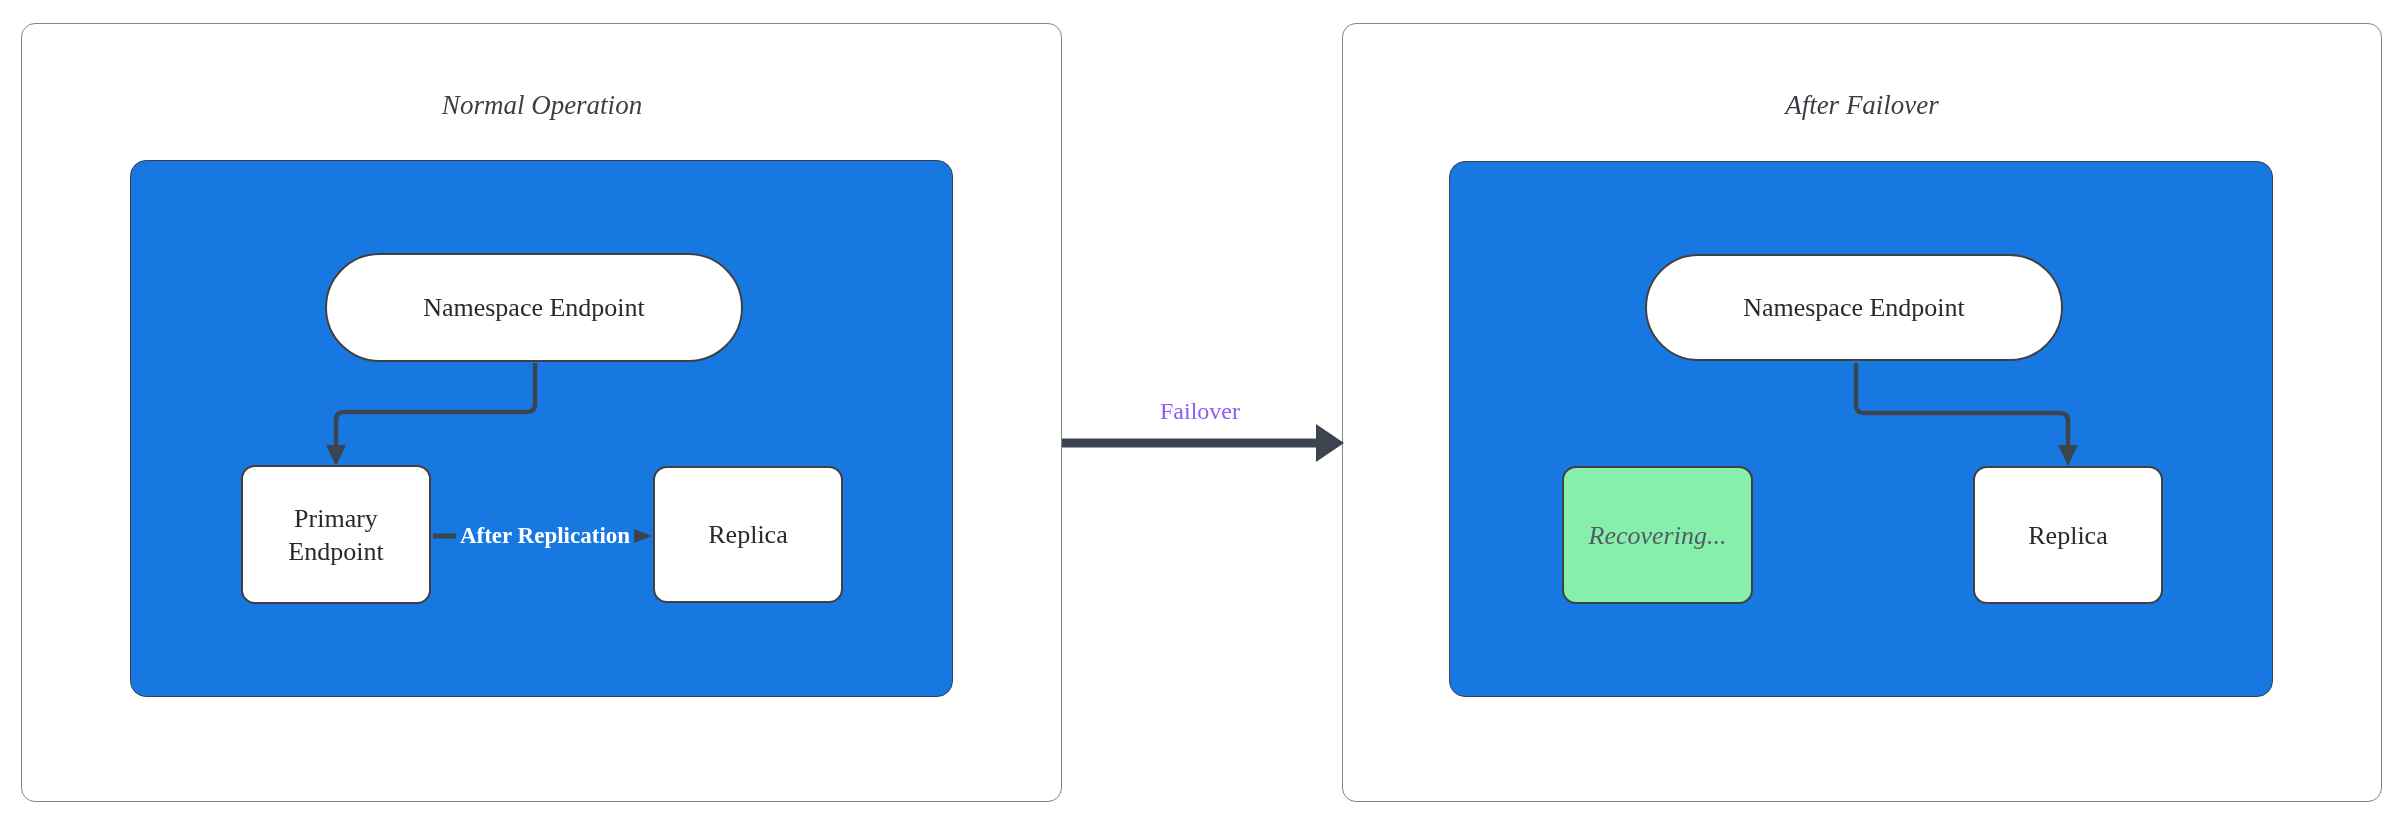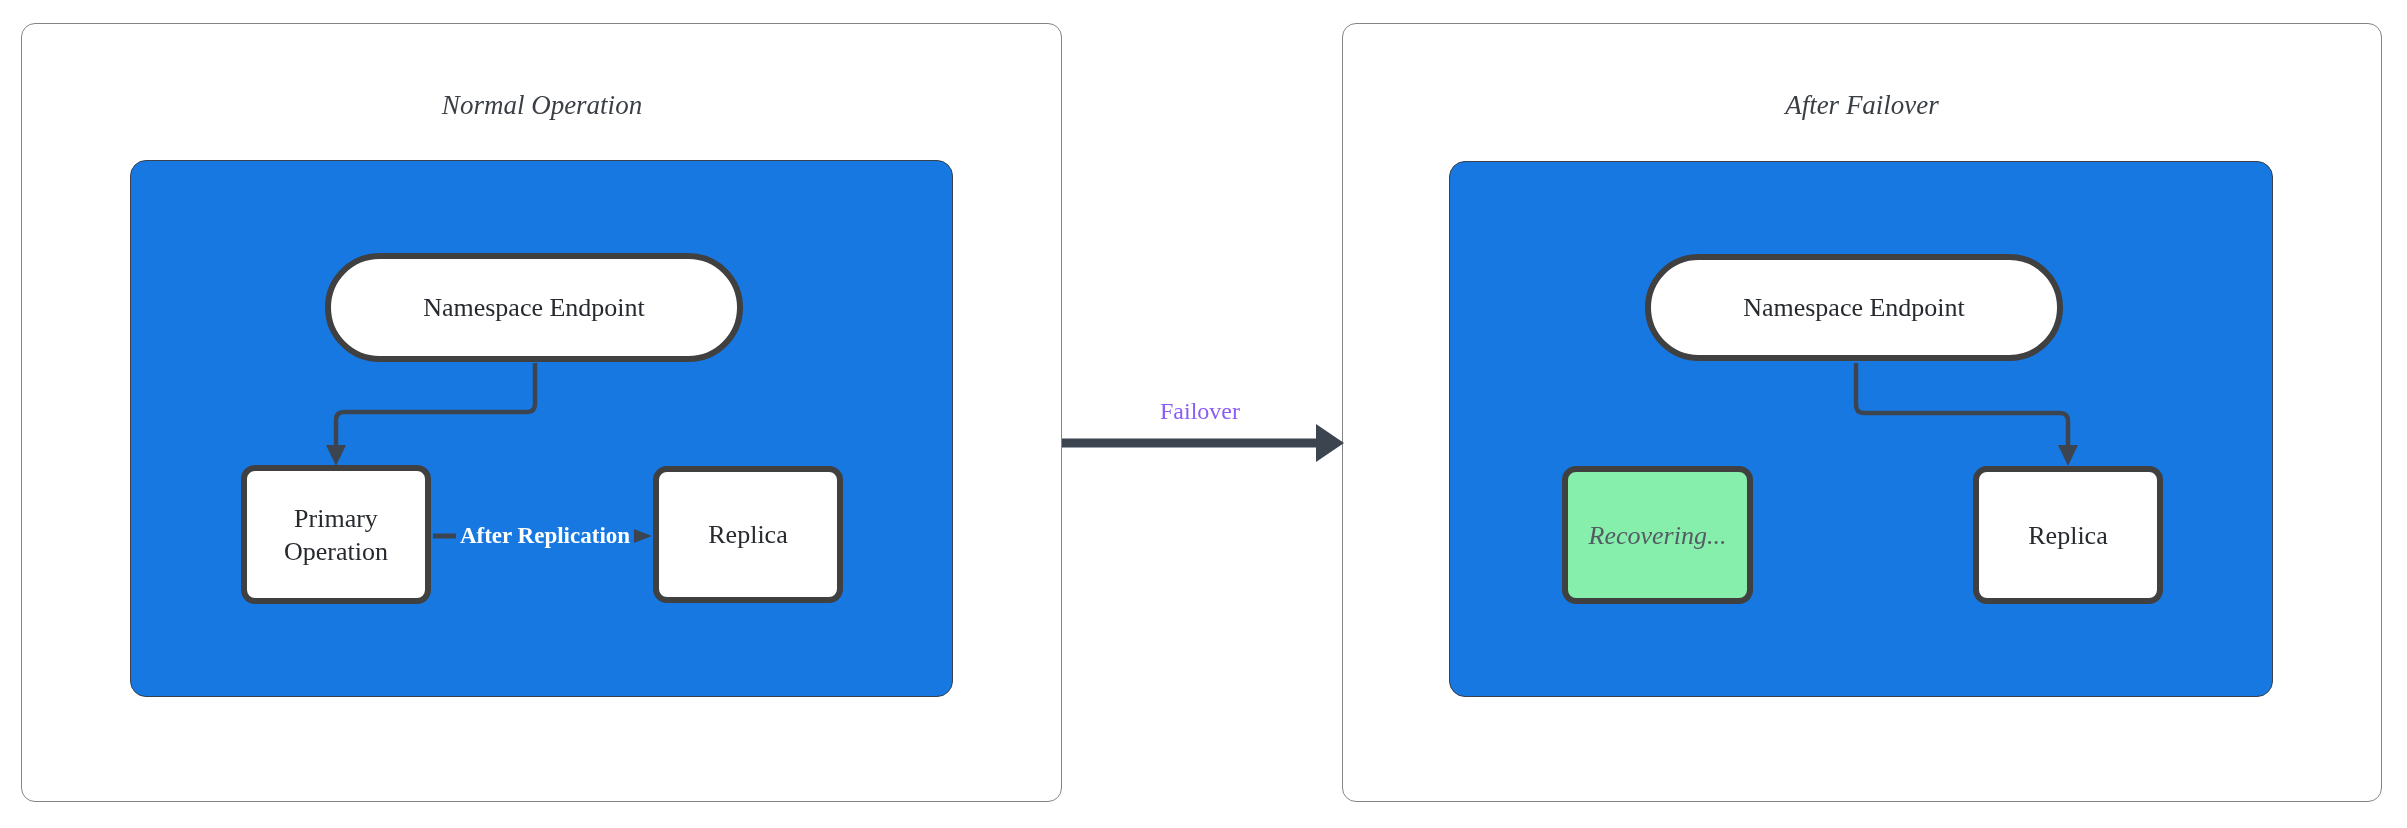--- a/index.html
+++ b/index.html
@@ -29,21 +29,21 @@
   .blue-box {
     position: absolute;
     background: #1778e2;
     border: 1px solid #3a414b;
     border-radius: 16px;
     box-sizing: border-box;
   }
   .node {
     position: absolute;
     background: #ffffff;
-    border: 6px solid #404040;
+    border: 2px solid #404040;
     box-sizing: border-box;
     display: flex;
     align-items: center;
     justify-content: center;
     text-align: center;
     font-size: 26px;
     line-height: 33px;
     color: #26292e;
     padding: 12px 14px;
   }
@@ -86,21 +86,21 @@
   <div class="panel" style="left:21px; top:23px; width:1041px; height:779px;"></div>
   <div class="panel-title" style="left:542px; top:90px;">Normal Operation</div>
 
   <div class="blue-box" style="left:130px; top:160px; width:823px; height:537px;"></div>
 
   <div class="node pill" style="left:325px; top:253px; width:418px; height:109px;">
     <span>Namespace Endpoint</span>
   </div>
 
   <div class="node rect" style="left:241px; top:465px; width:190px; height:139px;">
-    <span>Primary Operation</span>
+    <span>Primary Endpoint</span>
   </div>
 
   <div class="node rect" style="left:653px; top:466px; width:190px; height:137px;">
     <span>Replica</span>
   </div>
 
   <div class="panel" style="left:1342px; top:23px; width:1040px; height:779px;"></div>
   <div class="panel-title" style="left:1862px; top:90px;">After Failover</div>
 
   <div class="blue-box" style="left:1449px; top:161px; width:824px; height:536px;"></div>

